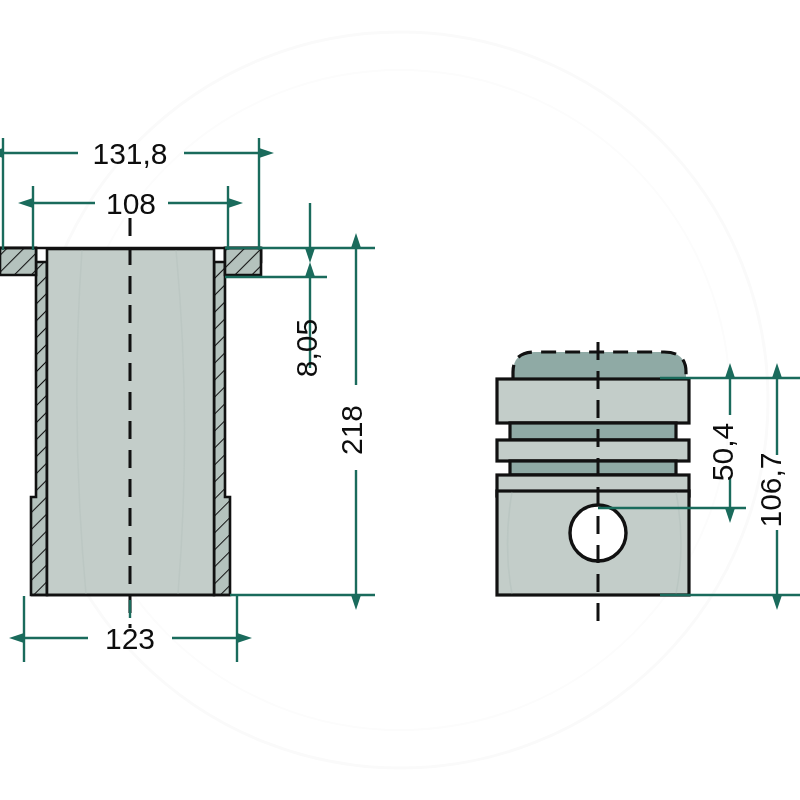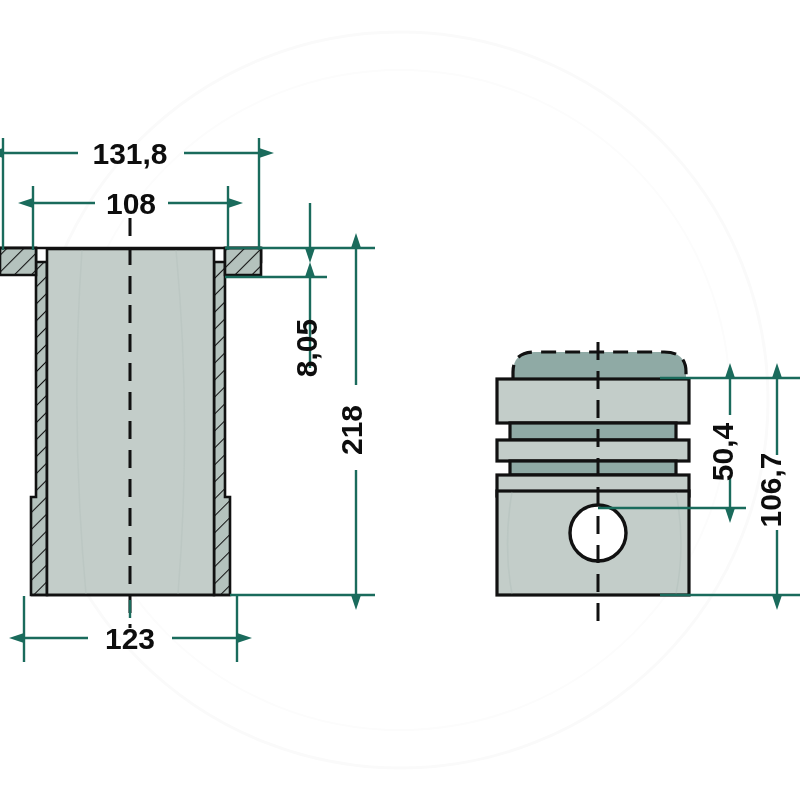--- a/index.html
+++ b/index.html
@@ -10,21 +10,20 @@
   }
   body {
     font-family: "Liberation Sans", sans-serif;
   }
   #drawing-root {
     position: relative;
     width: 800px;
     height: 800px;
     background: #ffffff;
     overflow: hidden;
-    font-weight: bold;
   }
   #drawing-svg {
     display: block;
     width: 800px;
     height: 800px;
   }
   .dim-text {
     font-family: "Liberation Sans", sans-serif;
     font-size: 30px;
     fill: #0d0d0d;

